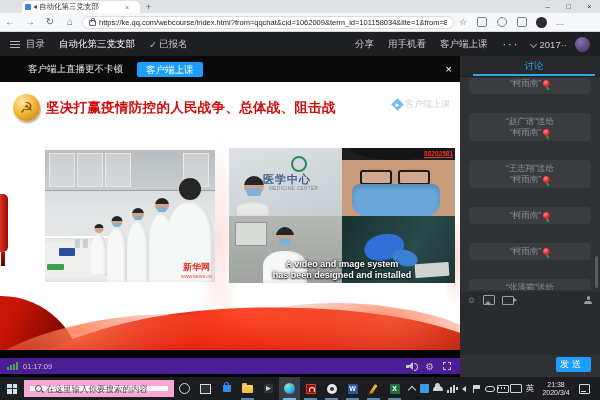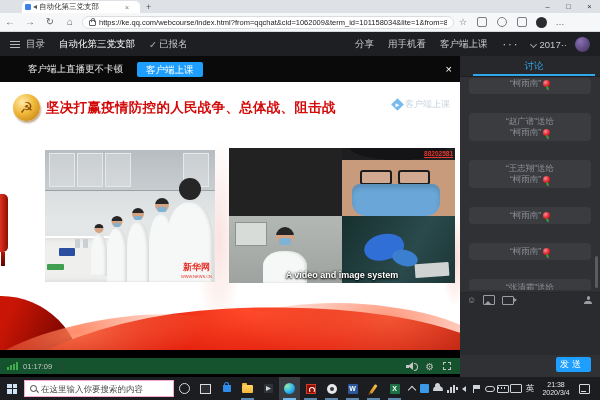--- a/index.html
+++ b/index.html
@@ -138,21 +138,21 @@
   .rb2{position:absolute;left:-20px;top:34px;width:250px;height:70px;
     background:radial-gradient(ellipse at 40% 10%,rgba(255,120,80,.85),rgba(255,60,30,0) 65%);
     border-radius:50%;transform:rotate(-10deg);}
   .rb3{position:absolute;right:-30px;top:18px;width:260px;height:80px;
     background:radial-gradient(ellipse at 60% 15%,rgba(255,110,70,.7),rgba(200,20,5,0) 70%);
     border-radius:50%;transform:rotate(4deg);}
   .rb4{position:absolute;left:-8px;top:10px;width:90px;height:90px;
     background:linear-gradient(115deg,#c81505 20%,#7e0700 70%);border-radius:0 90% 0 0;}
   
   .vgap{position:absolute;left:0;top:294px;width:460px;height:8px;background:#000;}
-  .controls{position:absolute;left:0;top:302px;width:460px;height:16px;background:#14532d;
+  .controls{position:absolute;left:0;top:302px;width:460px;height:16px;background:#4c1d95;
     display:flex;align-items:center;}
   .signal{display:flex;align-items:flex-end;gap:1px;margin-left:7px;height:8px;}
   .signal i{width:2px;background:#3fae49;}
   .signal i:nth-child(1){height:3px}.signal i:nth-child(2){height:5px}
   .signal i:nth-child(3){height:6.5px}.signal i:nth-child(4){height:8px}
   .time{color:#c8c8c8;font-size:7.5px;margin-left:5px;}
   .ctl-div{width:1px;height:9px;background:#3a3a3a;margin-left:8px;}
   .ctl-right{margin-left:auto;display:flex;align-items:center;gap:9px;margin-right:9px;}
   .vol{position:relative;width:10px;height:8px;}
   .vol i{position:absolute;left:0;top:2.5px;width:3px;height:3px;background:#c5c5c5;}
@@ -206,21 +206,21 @@
   .chat-input{position:absolute;left:0;top:251px;width:140px;height:48px;background:#2a2b2f;}
   .send-btn{position:absolute;right:9px;bottom:5px;width:35px;height:15px;background:#1e9fff;color:#fff;
     font-size:9px;letter-spacing:3px;border:none;border-radius:2px;display:flex;align-items:center;
     justify-content:center;padding-left:3px;box-sizing:border-box;}
   
   .taskbar{position:absolute;left:0;top:377px;width:600px;height:23px;background:#1c1d20;
     display:flex;align-items:center;}
   .start{width:24px;height:23px;display:flex;align-items:center;justify-content:center;}
   .winlogo{width:10px;height:10px;display:grid;grid-template-columns:4.5px 4.5px;gap:1px;}
   .winlogo i{background:#cfe3f5;width:4.5px;height:4.5px;}
-  .tb-search{position:relative;width:150px;height:17px;background:#fff;border:1px solid #f9a8d4;
+  .tb-search{position:relative;width:150px;height:17px;background:#fff;border:6px solid #f9a8d4;
     box-sizing:border-box;display:flex;align-items:center;}
   .mag{position:relative;width:7px;height:7px;margin:0 4px 0 5px;}
   .mag::before{content:"";position:absolute;left:0;top:0;width:5px;height:5px;border:1px solid #444;
     border-radius:50%;}
   .mag::after{content:"";position:absolute;left:5.5px;top:5.5px;width:3px;height:1px;background:#444;
     transform:rotate(45deg);}
   .tb-search input{border:none;outline:none;flex:1;font-size:8.5px;color:#333;
     font-family:"Liberation Sans","DejaVu Sans",sans-serif;background:transparent;padding:0;height:12px;}
   .tb-search input::placeholder{color:#4a4a4a;}
   .cell{position:relative;width:21px;height:23px;display:flex;align-items:center;justify-content:center;}
@@ -392,20 +392,31 @@
           <span class="p-head" style="top:0;width:9px;height:9px"></span>
           <span class="p-body" style="height:42px"></span>
         </div>
         <div class="xinhua">
           <div class="xinhua-main">新华网</div>
           <div class="xinhua-sub">WWW.NEWS.CN</div>
         </div>
       </div>
 
       <div class="photo-right">
+        <div class="q q-tl">
+          <span class="arc-text"></span>
+          <span class="med-ring"></span>
+          <span class="med-name">医学中心</span>
+          <span class="med-sub">MEDICINE CENTER</span>
+          <div class="person" style="left:8px;bottom:0;width:34px;height:40px">
+            <span class="p-head" style="top:0;width:20px;height:20px"></span>
+            <span class="p-mask" style="top:12px;width:14px;height:8px"></span>
+            <span class="p-body" style="height:14px;background:#e8e8e8"></span>
+          </div>
+        </div>
         <div class="q q-tr">
           <span class="hairline"></span>
           <span class="ticker">88202581</span>
           <div class="glasses">
               <i></i>
               <i></i>
             </div>
           <span class="bigmask"></span>
         </div>
         <div class="q q-bl">
@@ -416,20 +427,21 @@
             <span class="p-body" style="height:32px"></span>
           </div>
         </div>
         <div class="q q-br">
           <span class="glove"></span>
           <span class="glove2"></span>
           <span class="tray-white"></span>
         </div>
         <div class="caption">
           <div>A video and image system</div>
+          <div>has been designed and installed</div>
         </div>
       </div>
 
       <div class="ribbon">
         <span class="rb4"></span>
           <span class="rb1"></span>
           <span class="rb2"></span>
           <span class="rb3"></span>
       </div>
     </div>

